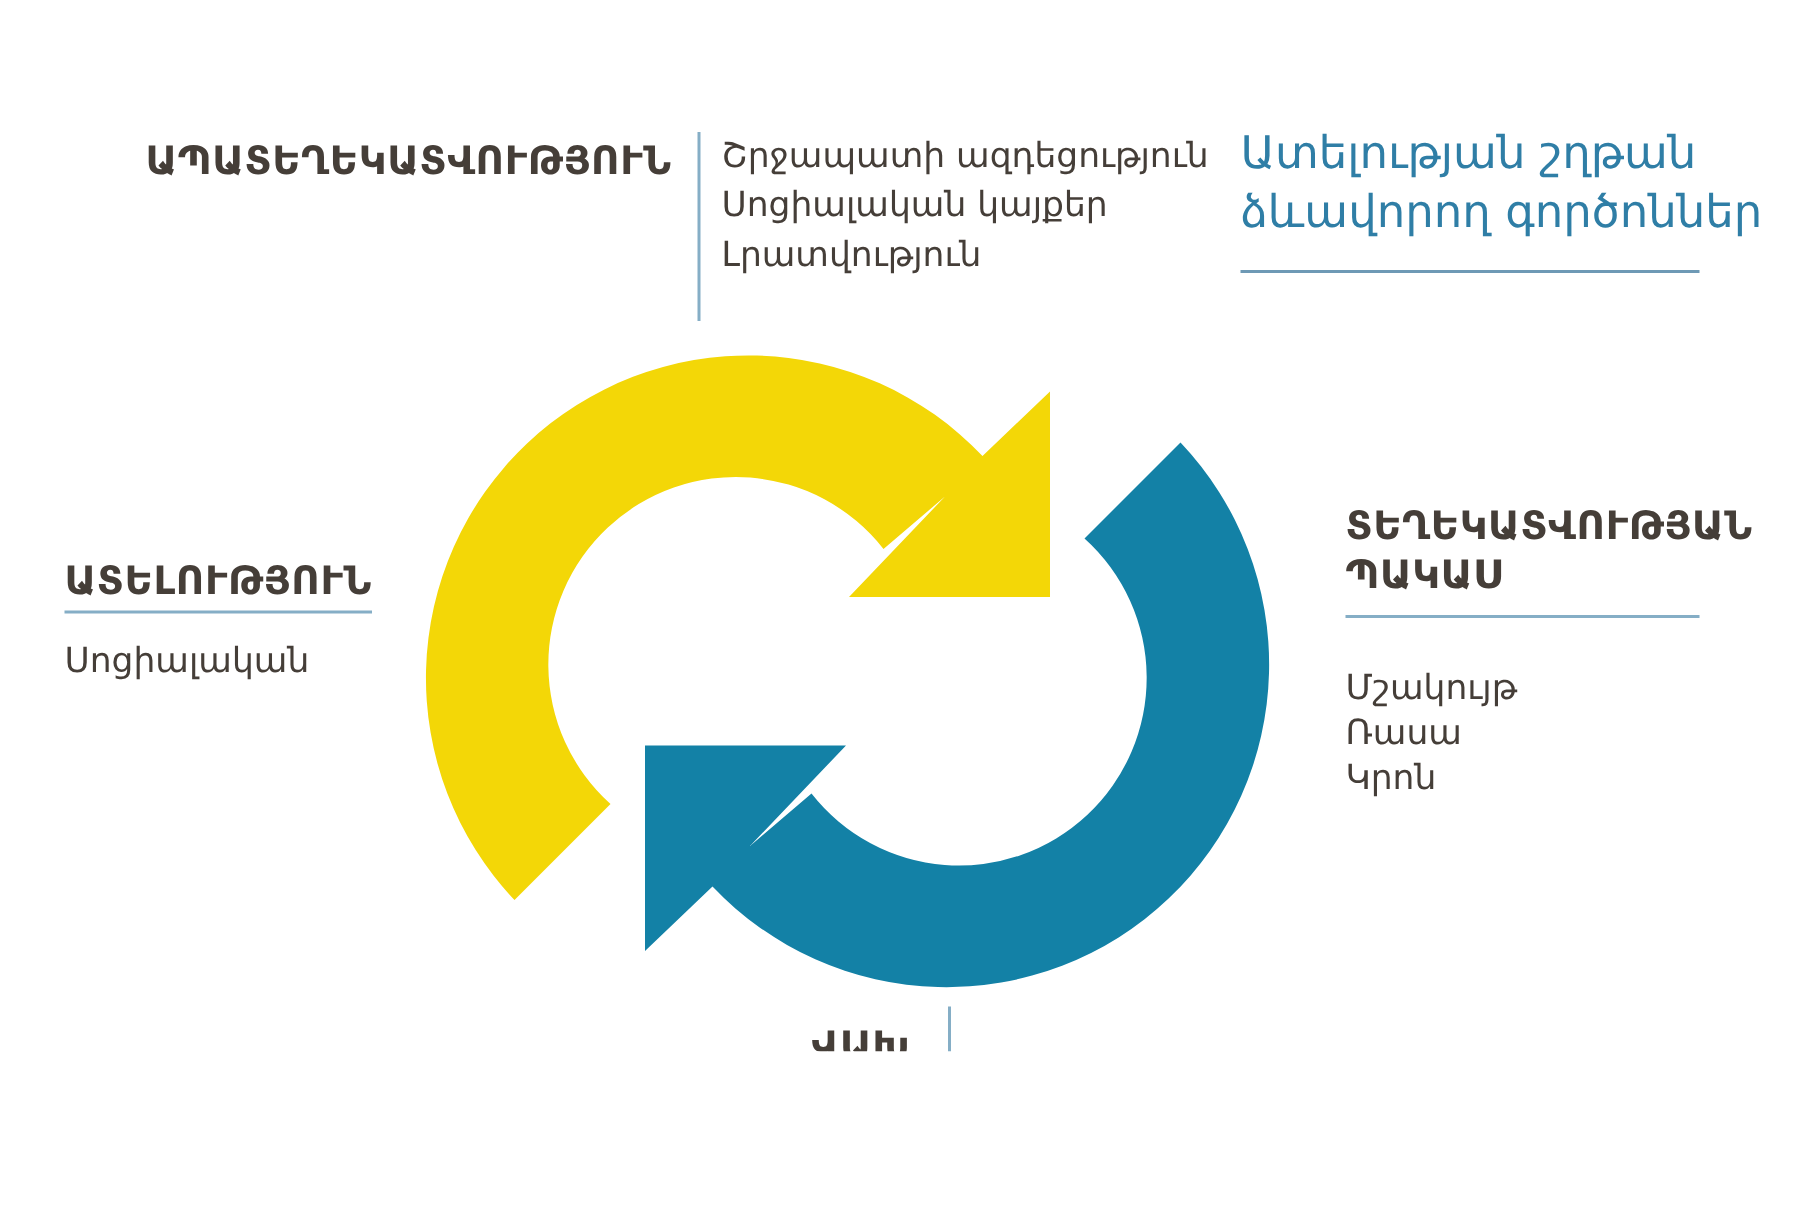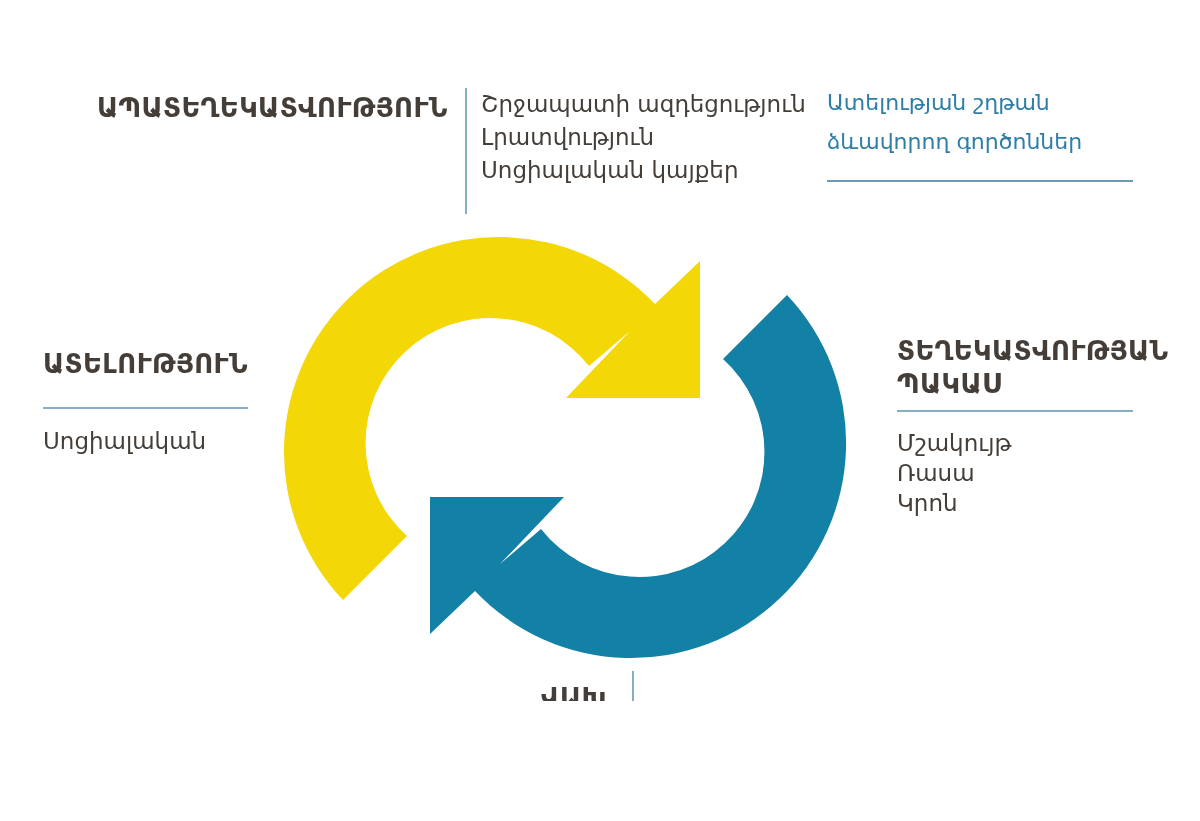--- a/index.html
+++ b/index.html
@@ -25,58 +25,58 @@
     color:var(--body-text, #453E38);
     white-space:nowrap;
   }
   .item-list { font-size:23px; color:var(--body-text, #453E38); white-space:nowrap; }
   .item { display:block; }
 
   .vrule { width:2px; background:var(--separator, #85AEC6); }
   .hrule { height:2px; background:var(--separator, #85AEC6); }
 
   .page-title {
-    font-size:22px;
+    font-size:30px;
     line-height:39px;
     color:var(--title-text, #2F7EA6);
     white-space:nowrap;
   }
 
   
   .pos-heading-disinfo { left:97px;  top:92px; }
   .pos-vrule-top       { left:465px; top:88px;  height:126px; }
   .pos-list-influences { left:481px; top:88px;  line-height:33px; }
   .pos-title           { left:827px; top:83px; }
   .pos-title-rule      { left:827px; top:180px; width:306px; background:var(--title-underline, #6E99B5); }
-  .pos-heading-hatred  { left:43px;  top:348px; }
+  .pos-heading-hatred  { left:43px;  top:372px; }
   .pos-hrule-hatred    { left:43px;  top:407px; width:205px; }
   .pos-list-hatred     { left:43px;  top:425px; line-height:32px; }
   .pos-heading-lack    { left:897px; top:335px; }
   .pos-hrule-lack      { left:897px; top:410px; width:236px; }
-  .pos-list-lack       { left:897px; top:428px; line-height:30px; }
+  .pos-list-lack       { left:897px; top:444px; line-height:30px; }
   .pos-heading-fear    { left:541px; top:682px;text-decoration:underline; }
   .pos-vrule-fear      { left:632px; top:671px; height:140px; }
   .pos-list-fear       { left:648px; top:685px; line-height:30px; }
 </style>
 </head>
 <body>
 
 <div class="canvas">
 
   <svg class="cycle" viewBox="0 0 1200 821" aria-hidden="true">
     <path class="arrow-yellow" d="M343,600 A215,215 0 1 1 655,304 L700,261 L700,398 L566,398 L630,331 L589,366 A125,125 0 1 0 407,536 Z"></path>
     <path class="arrow-blue" d="M787,295 A215,215 0 1 1 475,591 L430,634 L430,497 L564,497 L500,564 L541,529 A125,125 0 1 0 723,359 Z"></path>
   </svg>
 
   <div class="abs heading pos-heading-disinfo">ԱՊԱՏԵՂԵԿԱՏՎՈՒԹՅՈՒՆ</div>
   <div class="abs vrule pos-vrule-top"></div>
   <div class="abs item-list pos-list-influences">
     <span class="item">Շրջապատի ազդեցություն</span>
+    <span class="item">Սոցիալական կայքեր</span>
     <span class="item">Լրատվություն</span>
-    <span class="item">Սոցիալական կայքեր</span>
   </div>
 
   <div class="abs page-title pos-title">
     <div>Ատելության շղթան</div>
     <div>ձևավորող գործոններ</div>
   </div>
   <div class="abs hrule pos-title-rule"></div>
 
   <div class="abs heading pos-heading-hatred">ԱՏԵԼՈՒԹՅՈՒՆ</div>
   <div class="abs hrule pos-hrule-hatred"></div>

